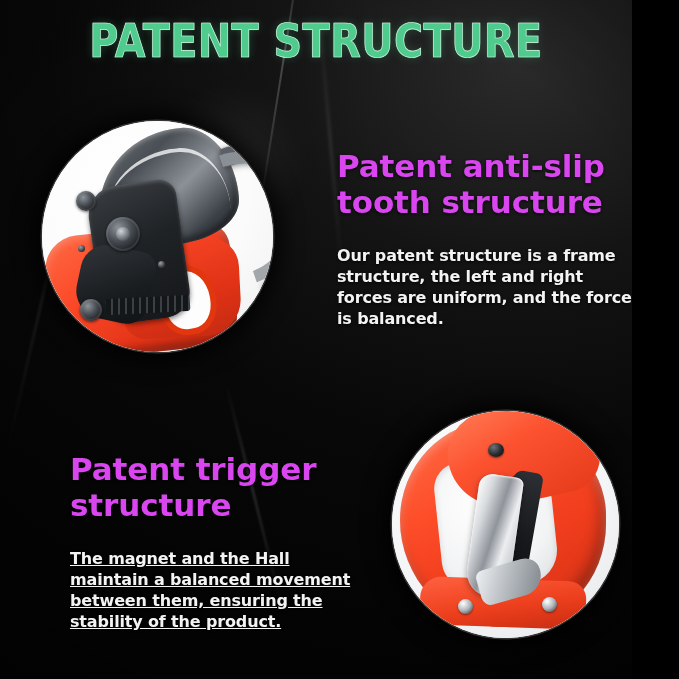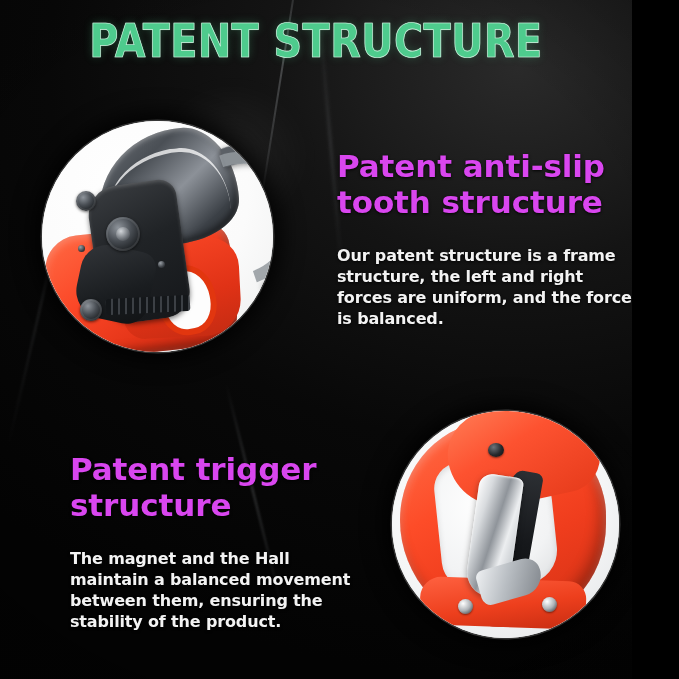--- a/index.html
+++ b/index.html
@@ -63,21 +63,21 @@
   .body{
     font-family:"DejaVu Sans","Liberation Sans",sans-serif;
     font-weight:700;font-size:16px;line-height:1.30;
     color:#f3f3f3;
     text-shadow:0 1px 3px rgba(0,0,0,.95);
     white-space:pre-line;letter-spacing:-.15px;
   }
   #block-right{position:absolute;left:337px;top:149px;width:320px;}
   #block-right .body{margin-top:26px;}
   #block-left{position:absolute;left:34px;top:452px;width:300px;margin-left:36px;}
-  #block-left .body{margin-top:26px;}
+  #block-left .body{margin-top:26px;text-decoration:underline;}
 
   
   .photo{
     position:absolute;border-radius:50%;overflow:hidden;
     box-shadow:0 0 22px 8px rgba(0,0,0,.85), 0 0 0 1.5px rgba(255,255,255,.55);
   }
   
   #photo-blade{left:42px;top:121px;width:231px;height:231px;background:#fdfdfd;}
   #photo-blade .glow{position:absolute;inset:0;
     background:radial-gradient(circle at 38% 30%,#ffffff 0%,#fbfbfb 55%,#eceded 100%);}

